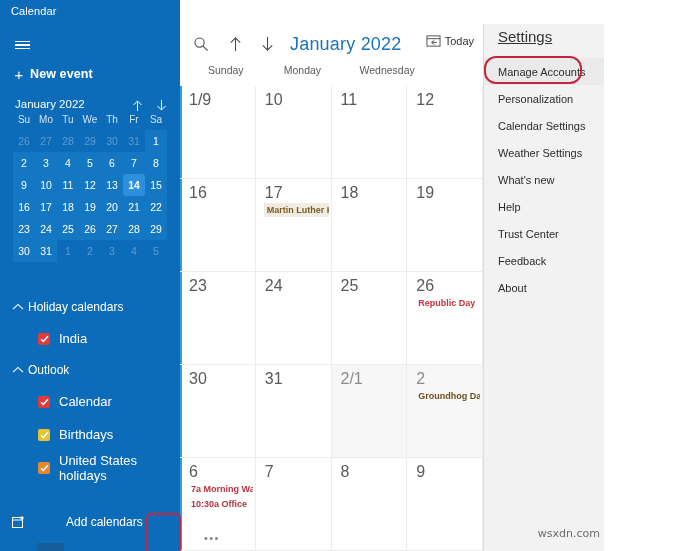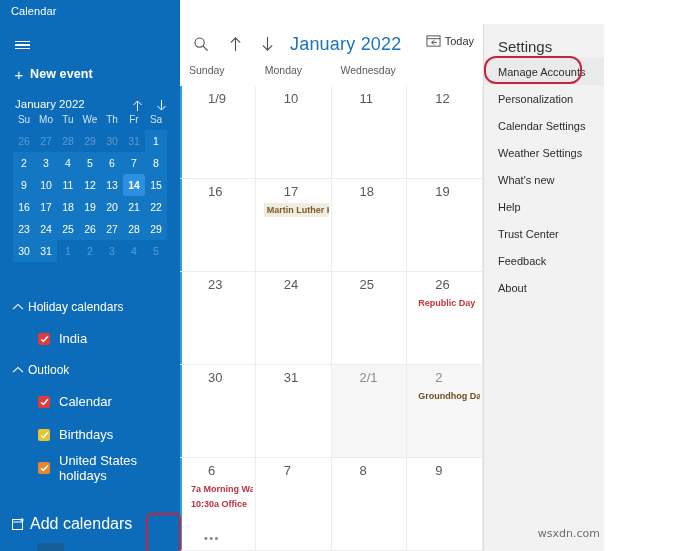--- a/index.html
+++ b/index.html
@@ -131,21 +131,21 @@
     width: 12px; height: 12px; border-radius: 2px;
     margin-right: 9px;
     display: flex; align-items: center; justify-content: center;
     flex: 0 0 auto;
   }
   .cbox svg { display: block; }
 
   .add-cal {
     position: absolute; left: 8px; top: 491px;
     display: flex; align-items: center;
-    font-size: 16px; color: #ffffff;
+    font-size: 12px; color: #ffffff; gap: 36px;
   }
   .add-cal .ac-icon {
     width: 22px; display: flex; align-items: center; justify-content: center;
   }
 
   
   .appbar {
     position: absolute; left: 0; top: 517px;
     width: 180px; height: 34px;
     display: flex; align-items: center;
@@ -184,20 +184,21 @@
     position: absolute; right: 5px; top: 7px;
     display: flex; align-items: center; gap: 4px;
     padding: 3px 4px;
     font-size: 11px; color: #333333;
   }
   .dow-row {
     position: absolute; left: 0; top: 40px;
     width: 303px; height: 22px;
     display: grid; grid-template-columns: repeat(4, 1fr);
     border-bottom: 1px solid #e6e6e6;
+    padding-left: 19px;
   }
   .dow-row div {
     padding-left: 9px;
     font-size: 10.5px; color: #5a5a5a;
   }
   .grid {
     position: absolute; left: 0; top: 62px;
     width: 303px; height: 465px;
     display: grid;
     grid-template-columns: repeat(4, 1fr);
@@ -206,21 +207,21 @@
   .cell {
     position: relative;
     border-right: 1px solid #ededed;
     border-bottom: 1px solid #ededed;
     background: #ffffff;
     overflow: hidden;
   }
   .cell.dim { background: #f7f7f7; }
   .cell .daynum {
     position: absolute; left: 9px; top: 5px;
-    font-size: 13px; color: #595959; margin-left: 19px;
+    font-size: 16px; color: #595959;
   }
   .cell.dim .daynum { color: #8c8c8c; }
   .evt {
     position: absolute; left: 8px; right: 2px;
     font-size: 9px; font-weight: bold;
     padding: 2px 3px;
     white-space: nowrap; overflow: hidden;
   }
   .evt.tan { background: #f1ece2; color: #7a5a24; }
   .evt.plain-brown { color: #6b4f1f; }
@@ -239,22 +240,22 @@
   }
 
   
   .settings {
     position: absolute; left: 483px; top: 24px;
     width: 217px; height: 527px;
     background: #f2f2f2;
     border-left: 1px solid #dcdcdc;
   }
   .settings-title {
-    position: absolute; left: 14px; top: 14px;
-    font-size: 15px; color: #333333; font-weight: 300;
+    position: absolute; left: 14px; top: 4px;
+    font-size: 15px; color: #333333; font-weight: 300; text-decoration: underline;
   }
   .settings-list { position: absolute; left: 0; top: 34px; width: 217px; }
   .set-item {
     height: 27px; display: flex; align-items: center;
     padding-left: 14px;
     font-size: 11px; color: #2b2b2b;
   }
   .set-item.hl { background: #eaeaea; }
 
   

